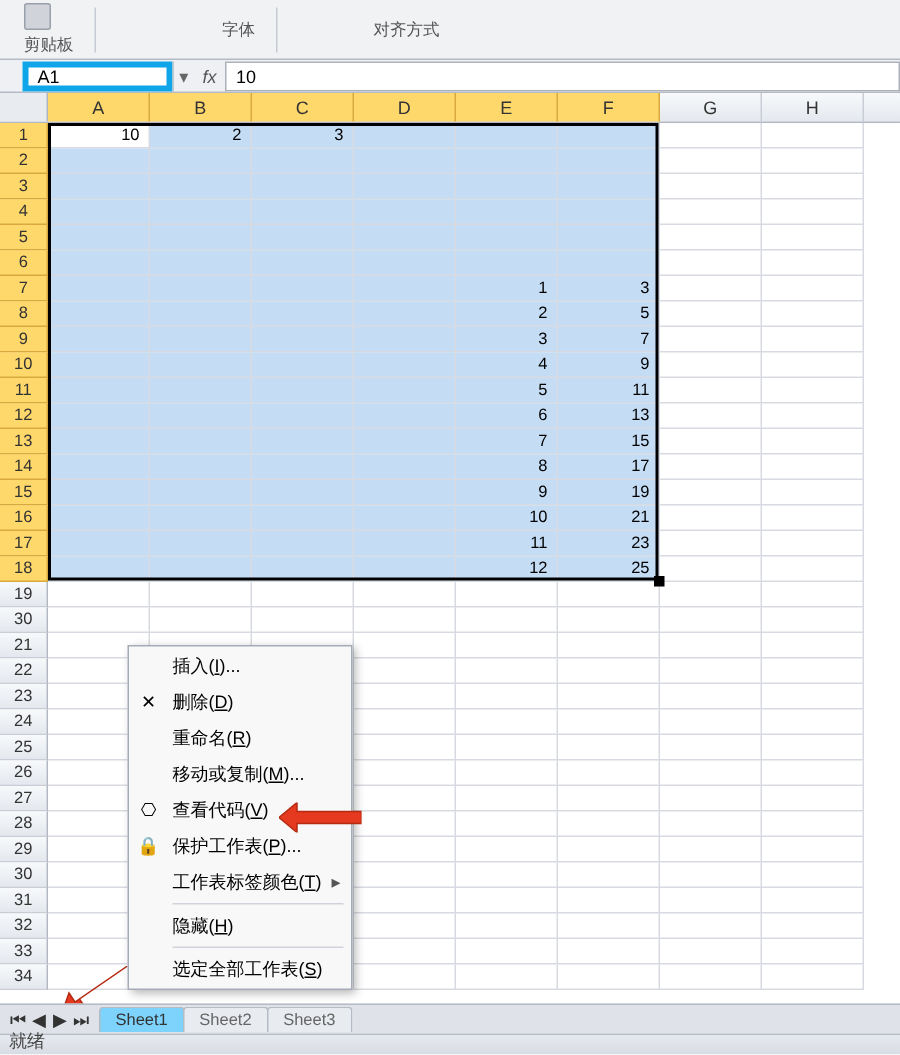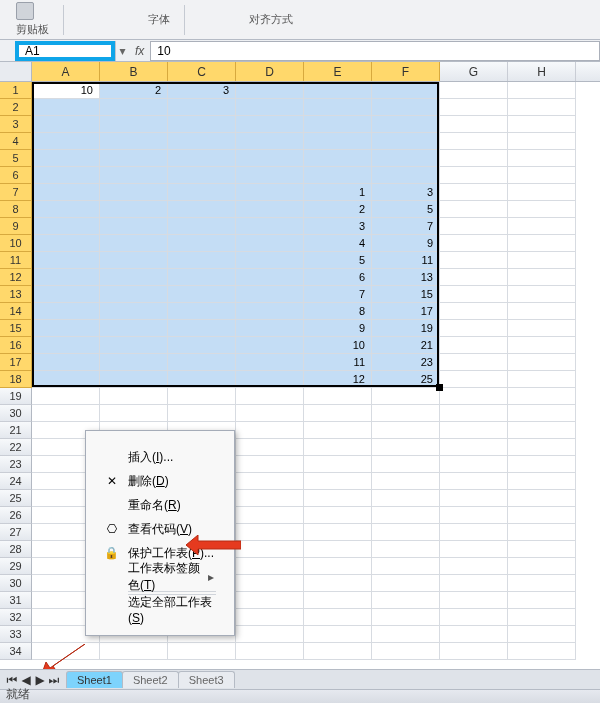--- a/index.html
+++ b/index.html
@@ -31,21 +31,21 @@
 .cell.selrange{background:#c4ddf5}
 .cell.active{background:#fff}
 .sel-border{position:absolute;border:2px solid #000;pointer-events:none}
 .sel-handle{position:absolute;width:7px;height:7px;background:#000;pointer-events:none}
 .tabs{position:absolute;bottom:14px;left:0;right:0;height:20px;display:flex;align-items:center;background:#dfe3e9;border-top:1px solid #b5bbc5}
 .tab-nav{display:flex;gap:2px;padding:0 6px}
 .tab-nav span{width:12px;height:14px;display:flex;align-items:center;justify-content:center;color:#333}
 .tab{padding:2px 10px;background:#7dd3fc;border:1px solid #b5bbc5;border-bottom:none;border-top-left-radius:3px;border-top-right-radius:3px;margin-right:-1px;font-size:11px;color:#333}
 .tab.inact{background:#e8ebf0;color:#666}
 .status{position:absolute;bottom:0;left:0;right:0;height:14px;background:linear-gradient(#e6e9ef,#d8dce3);border-top:1px solid #b5bbc5;padding:0 6px;font-size:11px;color:#444;display:flex;align-items:flex-end}
-.ctx{position:absolute;left:85px;top:430px;width:150px;background:#f8f8f8;border:1px solid #a5acb8;box-shadow:2px 2px 6px rgba(0,0,0,.3);padding:14px}
+.ctx{position:absolute;left:85px;top:430px;width:150px;background:#f8f8f8;border:1px solid #a5acb8;box-shadow:2px 2px 6px rgba(0,0,0,.3);padding:1px}
 .ctx-item{display:flex;align-items:center;height:24px;padding:0 6px 0 28px;position:relative;cursor:default}
 .ctx-item.disabled{color:#a0a0a0}
 .ctx-ico{position:absolute;left:4px;width:16px;height:16px;display:flex;align-items:center;justify-content:center}
 .ctx-arrow{margin-left:auto;color:#555}
 .ctx-sep{height:1px;background:#d0d4da;margin:2px 4px 2px 28px}
 .red-arrow{position:absolute;pointer-events:none}
 .ra1{left:186px;top:535px;width:55px;height:20px}
 .ra2{left:40px;top:644px;width:45px;height:35px}
 .arrow-shape{fill:#e53a1f;stroke:#b52a12;stroke-width:1}
 u{text-decoration:underline}
@@ -481,33 +481,41 @@
     </div>
     <div class="ctx-item">
       <span class="ctx-ico">✕</span>
       <span>删除(<u>D</u>)</span>
     </div>
     <div class="ctx-item">
       <span class="ctx-ico"></span>
       <span>重命名(<u>R</u>)</span>
     </div>
     <div class="ctx-item">
+      <span class="ctx-ico"></span>
+      <span>移动或复制(<u>M</u>)...</span>
+    </div>
+    <div class="ctx-item">
       <span class="ctx-ico">⎔</span>
       <span>查看代码(<u>V</u>)</span>
     </div>
     <div class="ctx-item">
       <span class="ctx-ico">🔒</span>
       <span>保护工作表(<u>P</u>)...</span>
     </div>
     <div class="ctx-item">
       <span class="ctx-ico"></span>
       <span>工作表标签颜色(<u>T</u>)</span>
       <span class="ctx-arrow">▸</span>
     </div>
     <div class="ctx-sep"></div>
+    <div class="ctx-item">
+      <span class="ctx-ico"></span>
+      <span>隐藏(<u>H</u>)</span>
+    </div>
     <div class="ctx-sep"></div>
     <div class="ctx-item">
       <span class="ctx-ico"></span>
       <span>选定全部工作表(<u>S</u>)</span>
     </div>
   </div>
 
 <svg class="red-arrow ra1" viewBox="0 0 55 20">
   <path class="arrow-shape" d="M55 6 L12 6 L12 0 L0 10 L12 20 L12 14 L55 14 Z"></path>
 </svg>

